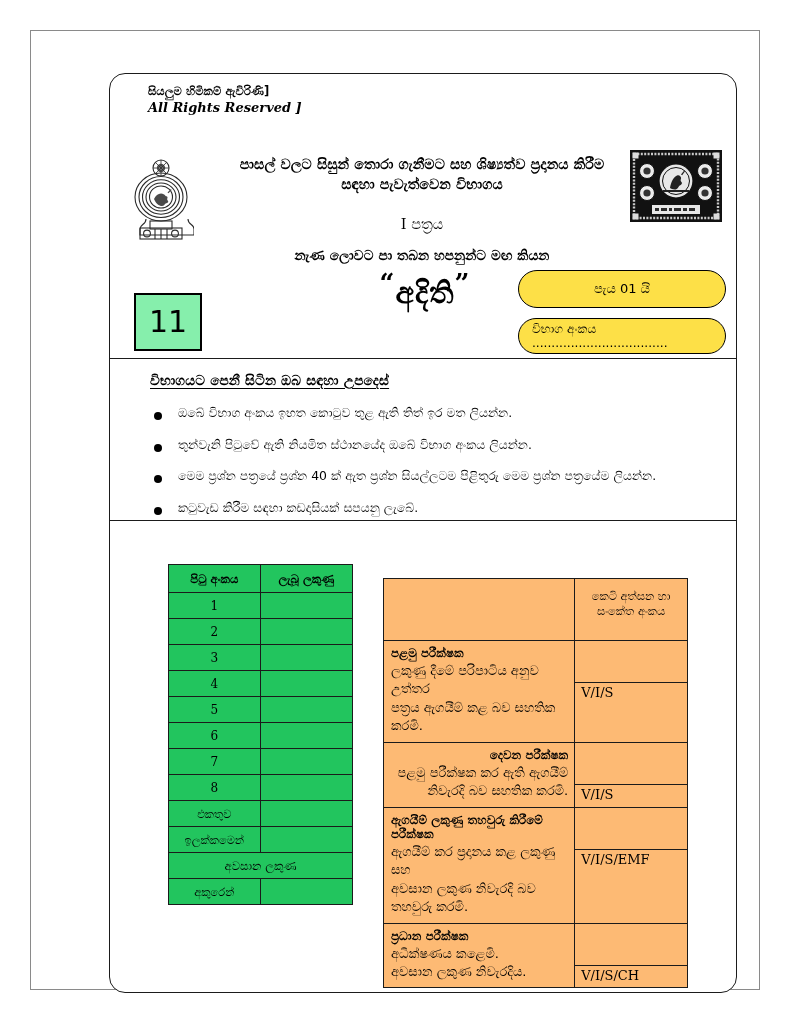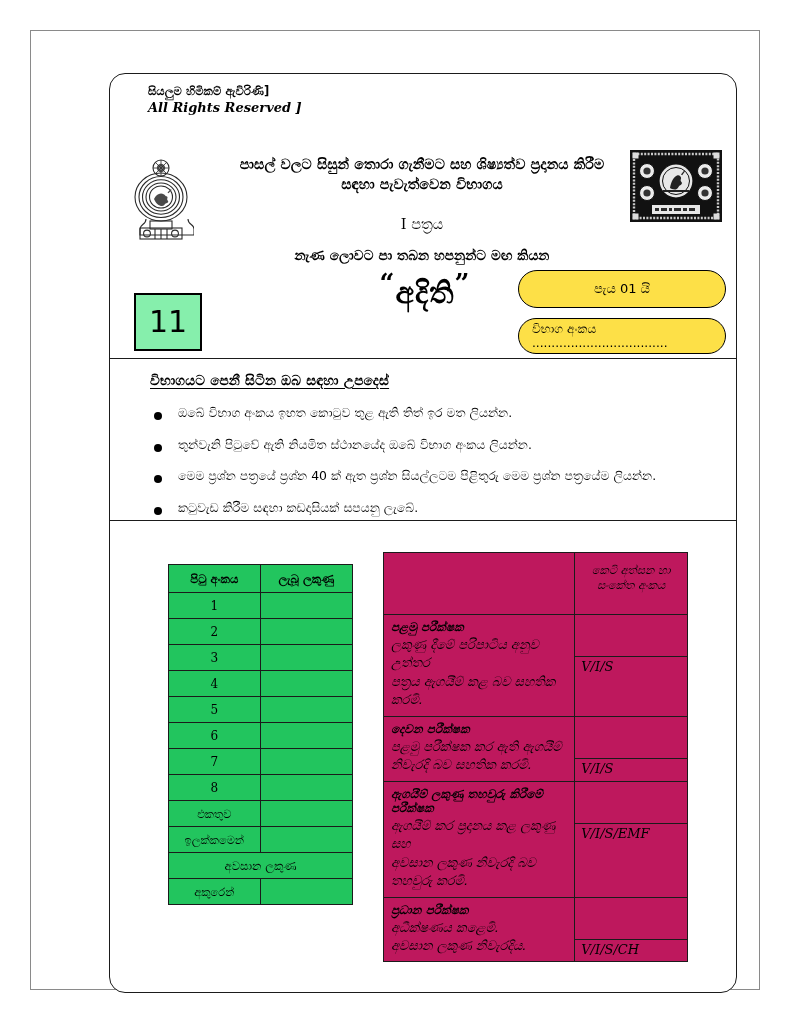--- a/index.html
+++ b/index.html
@@ -247,25 +247,24 @@
   .marks-table .span-lbl {
     font-size: 11.6px;
     height: 26px;
   }
   .col-a { width: 92px; }
   .col-b { width: 93px; }
 
   .examiner-table {
     position: absolute;
     left: 273px;
-    top: 478px;
+    top: 504px;
     width: 305px;
     border-collapse: collapse;
-    background: #be185d;
-    font-style: italic;
+    background: #fdba74;
   }
   .examiner-table td {
     border: 1.4px solid #1b1b1b;
     box-sizing: border-box;
     vertical-align: top;
   }
   .ex-left { width: 192px; padding: 5px 6px 6px 7px; }
   .ex-right { width: 113px; }
   .ex-head {
     text-align: center;
@@ -506,21 +505,21 @@
             <span class="ex-body">ලකුණු දීමේ පරිපාටිය අනුව   උත්තර</span>
             <span class="ex-body">පත්‍රය ඇගයීම් කළ බව සහතික කරමි.</span>
           </td>
           <td class="ex-right stack">
             <div class="inner-top ex-sig-blank"></div>
             <div class="inner-bot ex-code">V/I/S</div>
           </td>
         </tr>
 
         <tr>
-          <td class="ex-left" style="height:62px;">
+          <td class="ex-left" style="height:62px;text-align:right;">
             <span class="ex-role">දෙවන පරීක්ෂක</span>
             <span class="ex-body">පළමු පරීක්ෂක කර ඇති ඇගයීම්</span>
             <span class="ex-body">නිවැරදි බව සහතික කරමි.</span>
           </td>
           <td class="ex-right stack">
             <div class="inner-top ex-sig-blank"></div>
             <div class="inner-bot ex-code">V/I/S</div>
           </td>
         </tr>
 

